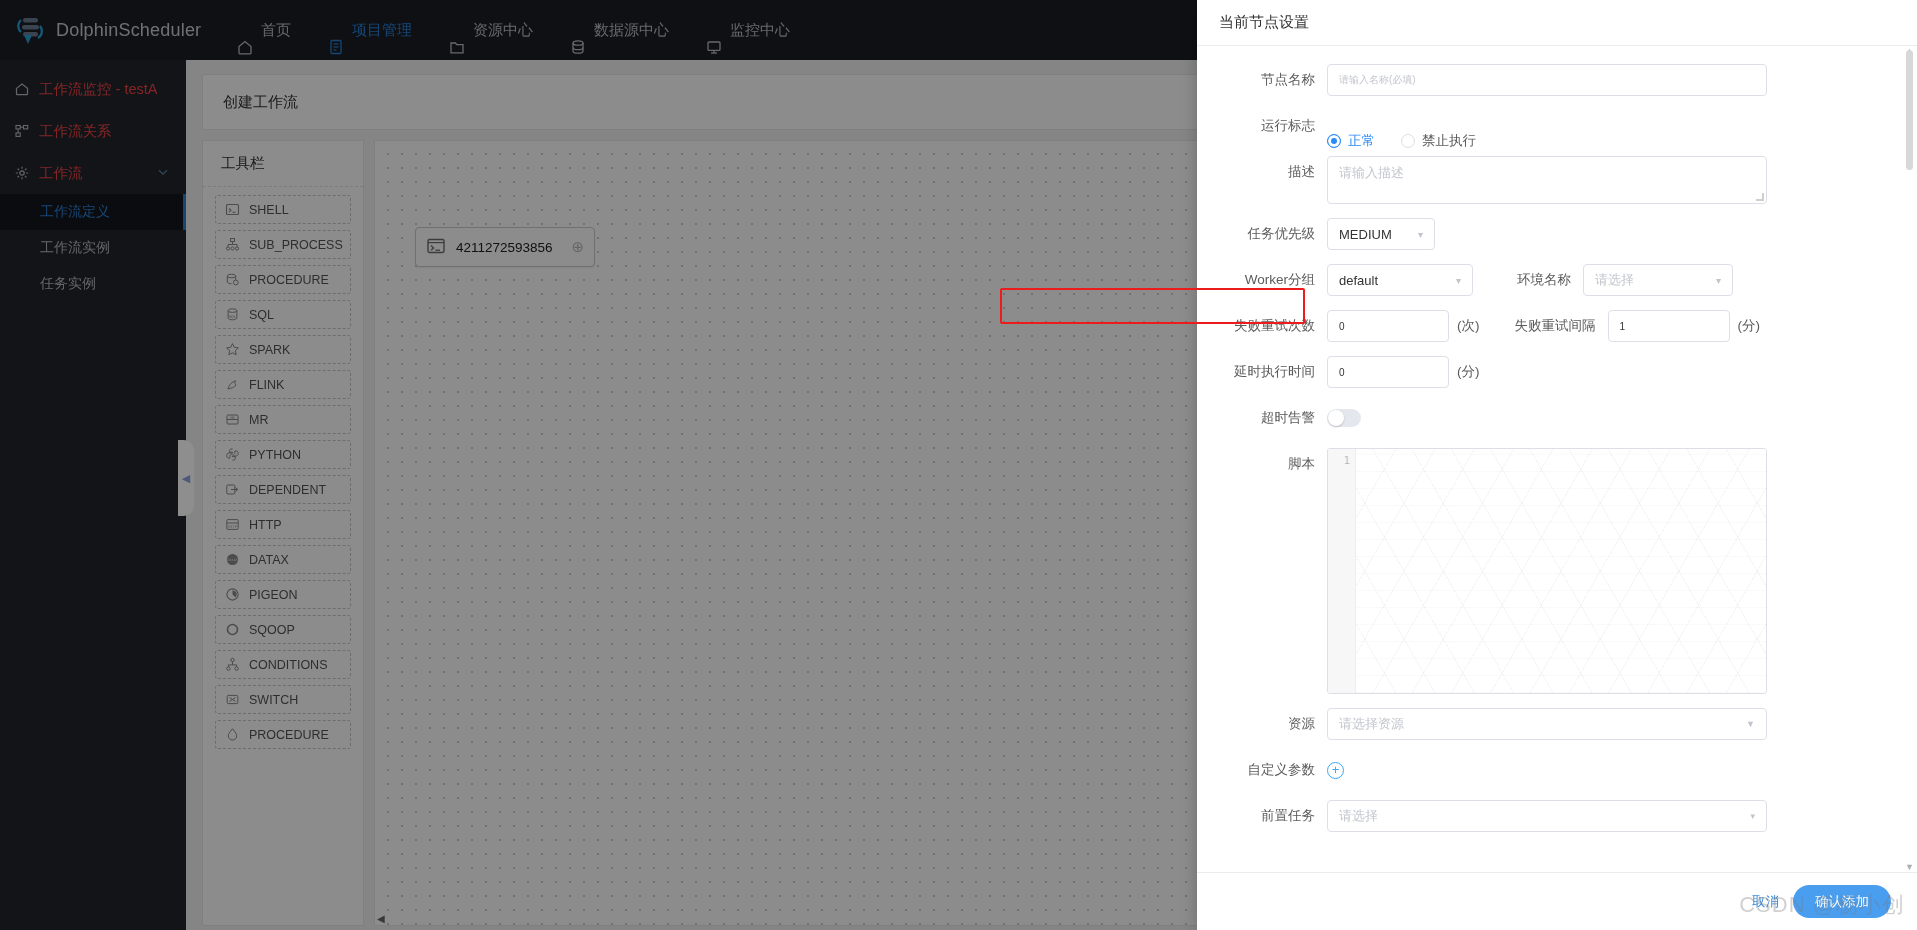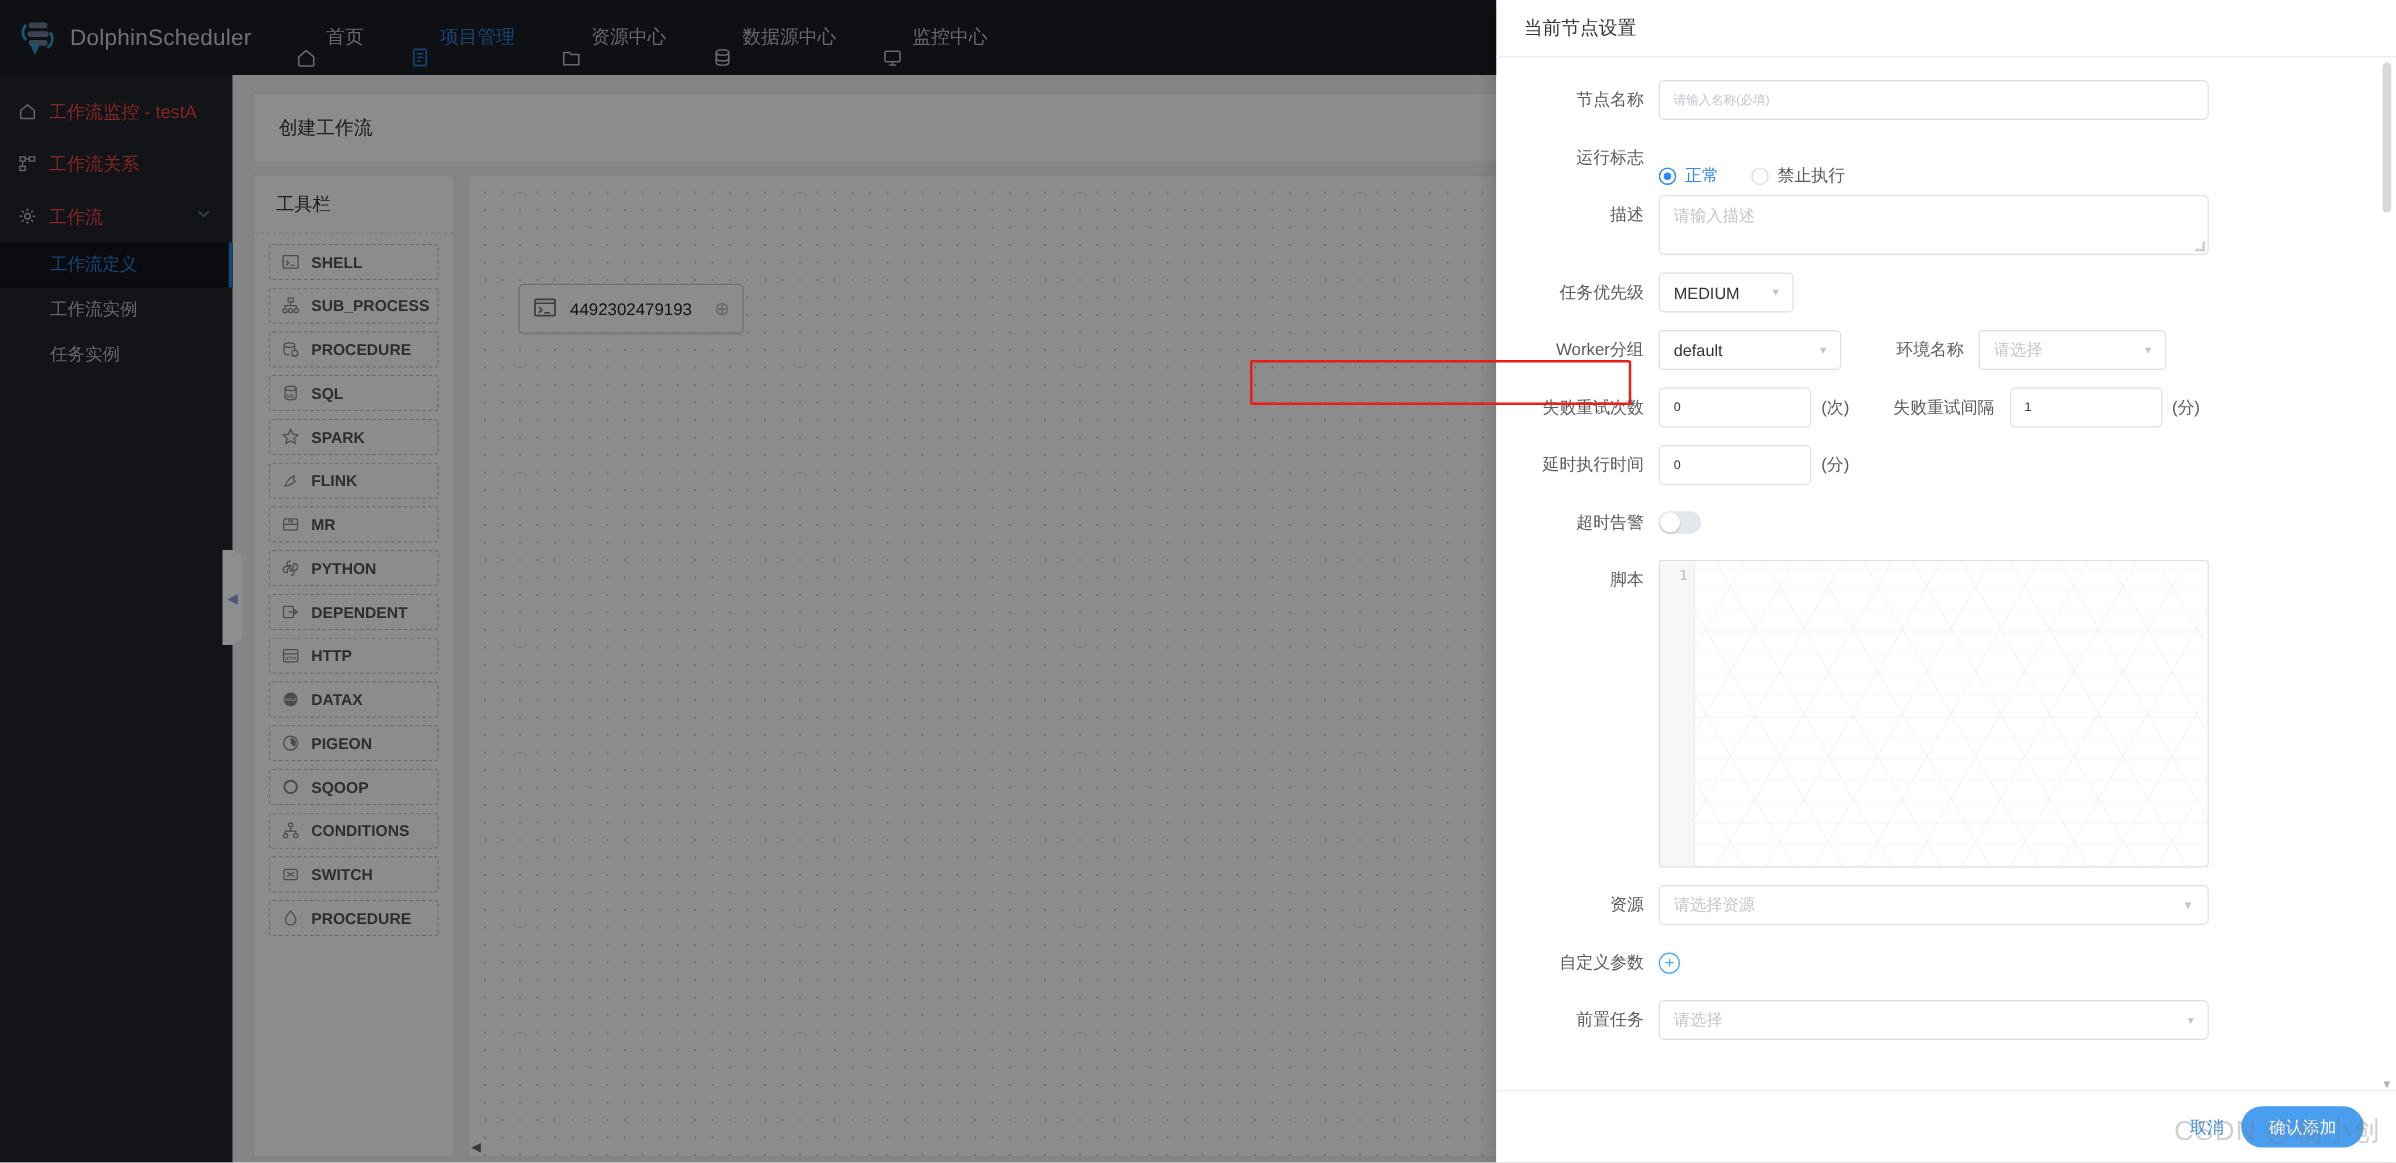--- a/index.html
+++ b/index.html
@@ -56,21 +56,21 @@
   .content { position: absolute; left: 186px; top: 60px; right: 0; bottom: 0;
              background: #f2f3f5; padding: 14px 16px; z-index: 3; }
   .card { background: #fff; border: 1px solid #e8e8e8; }
   .page-card { height: 56px; display: flex; align-items: center; padding-left: 20px; }
   .page-title { font-size: 15px; color: #333; }
 
   .work-area { margin-top: 10px; display: flex; height: 786px; }
   .toolbox { width: 162px; background: #fff; border: 1px solid #e8e8e8; flex: 0 0 162px; }
   .toolbox-title { height: 46px; display: flex; align-items: center; padding-left: 18px;
                    font-size: 14.5px; color: #333; border-bottom: 1px dashed #e2e2e2; }
-  .toolbox-list { padding: 8px 12px; font-weight: bold; }
+  .toolbox-list { padding: 8px 12px; }
   .tool {
     height: 29px; margin-bottom: 6px; border: 1px dashed #c6c6c6; border-radius: 3px;
     display: flex; align-items: center; gap: 9px; padding-left: 9px;
     font-size: 12.5px; color: #555; background: #fff; cursor: grab;
   }
   .tool .ic { width: 15px; height: 15px; flex:0 0 15px; display:inline-block; }
 
   .canvas-wrap { flex: 1; margin-left: 10px; background: #fff; border: 1px solid #e8e8e8;
                  position: relative; overflow: hidden; }
   .canvas {
@@ -475,21 +475,21 @@
           <div class="canvas">
             <div class="node">
               <span class="ic">
                 <svg viewBox="0 0 20 20" width="20" height="20">
                     <rect x="2" y="3.5" width="16" height="13" rx="1.4" fill="none" stroke="#6e6e6e" stroke-width="1.4"></rect>
                     <line x1="2" y1="6.6" x2="18" y2="6.6" stroke="#6e6e6e" stroke-width="1.2"></line>
                     <path d="M5 9.6l2.6 2.3-2.6 2.3" fill="none" stroke="#6e6e6e" stroke-width="1.3"></path>
                     <line x1="9.4" y1="14.2" x2="14" y2="14.2" stroke="#6e6e6e" stroke-width="1.3"></line>
                   </svg>
               </span>
-              <span>4492302479193</span>
+              <span>4211272593856</span>
               <span class="plus">⊕</span>
             </div>
           </div>
           <div class="hscroll">
             <span class="arrow">◀</span>
             <div class="thumb"></div>
           </div>
         </div>
       </div>
     </div>

